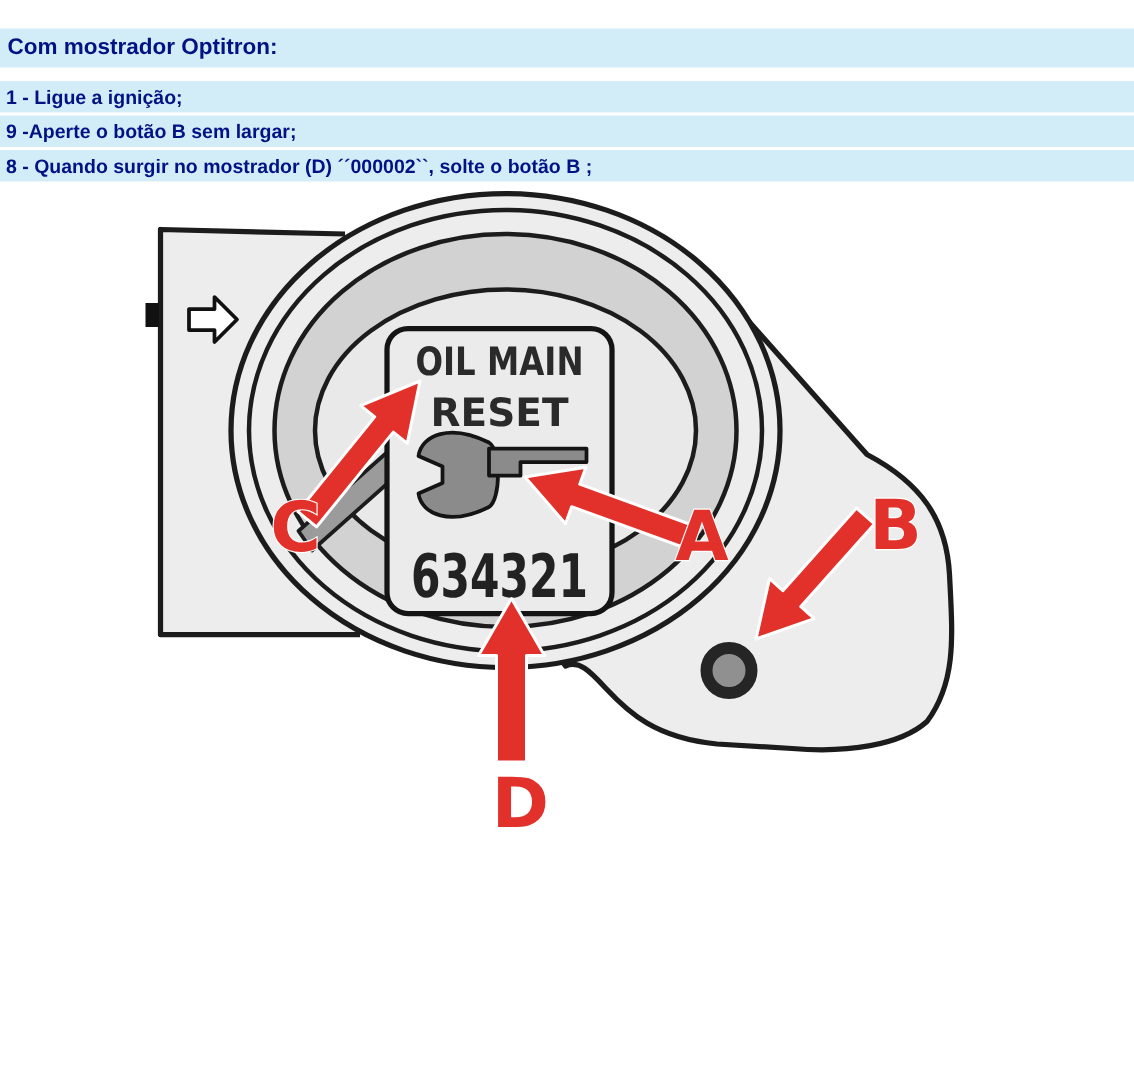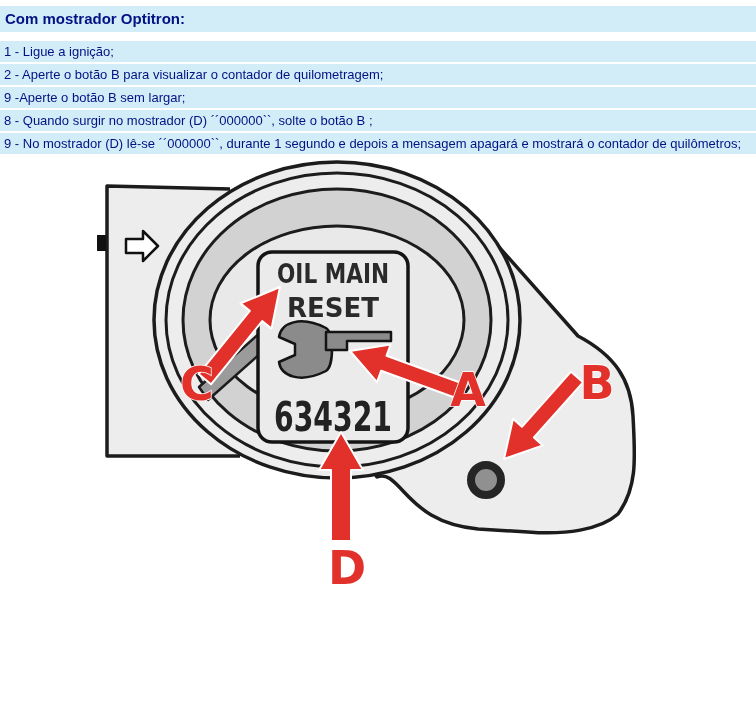--- a/index.html
+++ b/index.html
@@ -1,25 +1,25 @@
 <!DOCTYPE html>
 <html><head>
 <meta charset="utf-8">
 <style>
   html,body{margin:0;padding:0;background:#ffffff;}
   body{
     width:756px;height:712px;position:relative;overflow:hidden;
     font-family:"Liberation Sans","DejaVu Sans",sans-serif;
   }
   .title-band{
-    margin:6px 0 9px 0;background:var(--band);color:var(--navy);
+    margin:19px 0 9px 0;background:var(--band);color:var(--navy);
     font-size:15px;font-weight:bold;line-height:26px;height:26px;
     padding-left:5px;
   }
-  .steps{width:636px;}
+  .steps{width:636px;font-weight:bold;}
   .step-row{
     background:var(--band);color:var(--navy);
     font-size:13px;line-height:18px;padding:2px 6px 1px 4px;
     margin-bottom:2px;box-sizing:border-box;width:756px;
   }
   .diagram{
     position:relative;height:436px;width:654px;
   }
   .diagram svg{position:absolute;left:90px;top:1px;}
   .svg-bold-text{font-family:"DejaVu Sans","Liberation Sans",sans-serif;font-weight:bold;}
@@ -28,24 +28,22 @@
 <body>
 
 <style>
   :root{ --band:#d3edf8; --navy:#001284; }
 </style>
 
 <div class="title-band">Com mostrador Optitron:</div>
 
 <div class="steps">
   <div class="step-row">1 - Ligue a ignição;</div>
-  <div class="step-row">2 - Aperte o botão B para visualizar o contador de quilometragem;</div>
   <div class="step-row">9 -Aperte o botão B sem largar;</div>
-  <div class="step-row">8 - Quando surgir no mostrador (D) ´´000000``, solte o botão B ;</div>
-  <div class="step-row">9 -  No mostrador (D) lê-se ´´000000``, durante 1 segundo e depois a mensagem apagará e mostrará o contador de quilômetros;</div>
+  <div class="step-row">8 - Quando surgir no mostrador (D) ´´000002``, solte o botão B ;</div>
 </div>
 
 <div class="diagram">
   <svg width="570" height="434" viewBox="90 278 570 434" xmlns="http://www.w3.org/2000/svg">
 
     <path d="M 400,350 L 467,332 L 578,457
              C 614,476 631,500 633,537
              C 635,577 638,608 618,635
              C 600,651 565,656 528,653
              L 478,650

